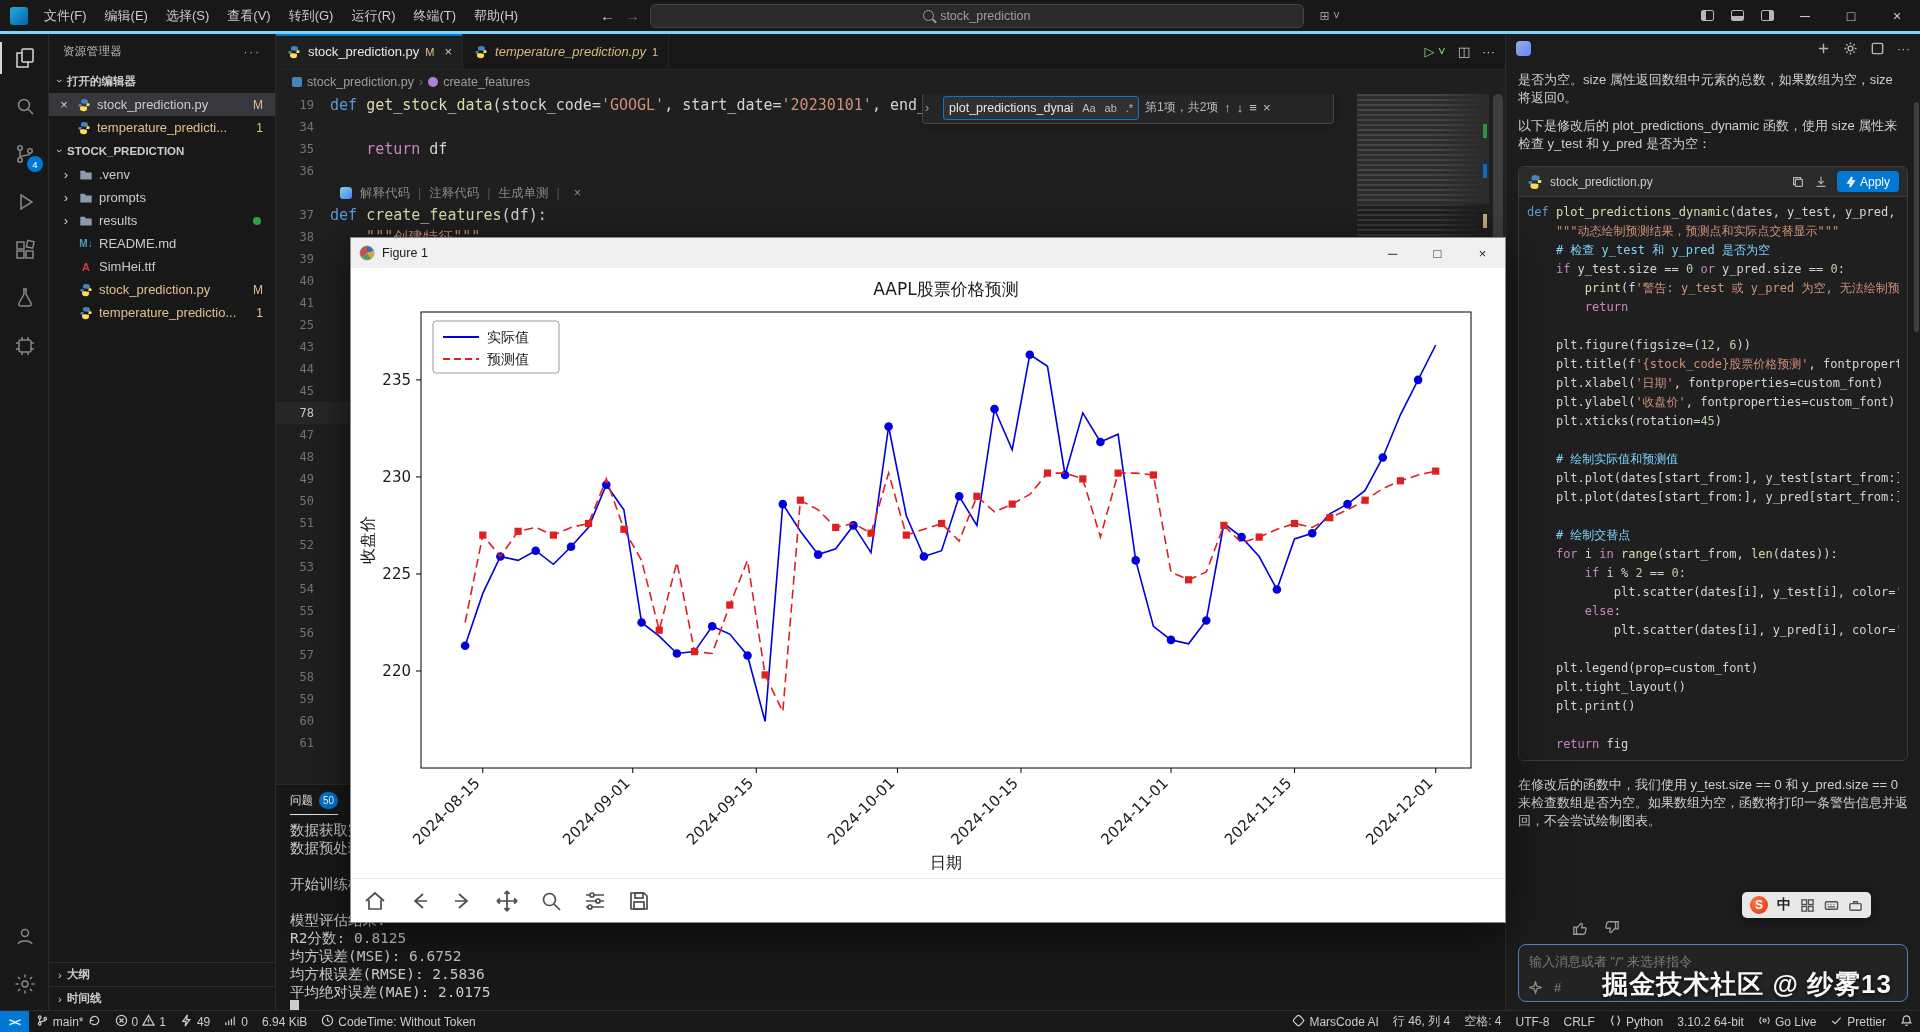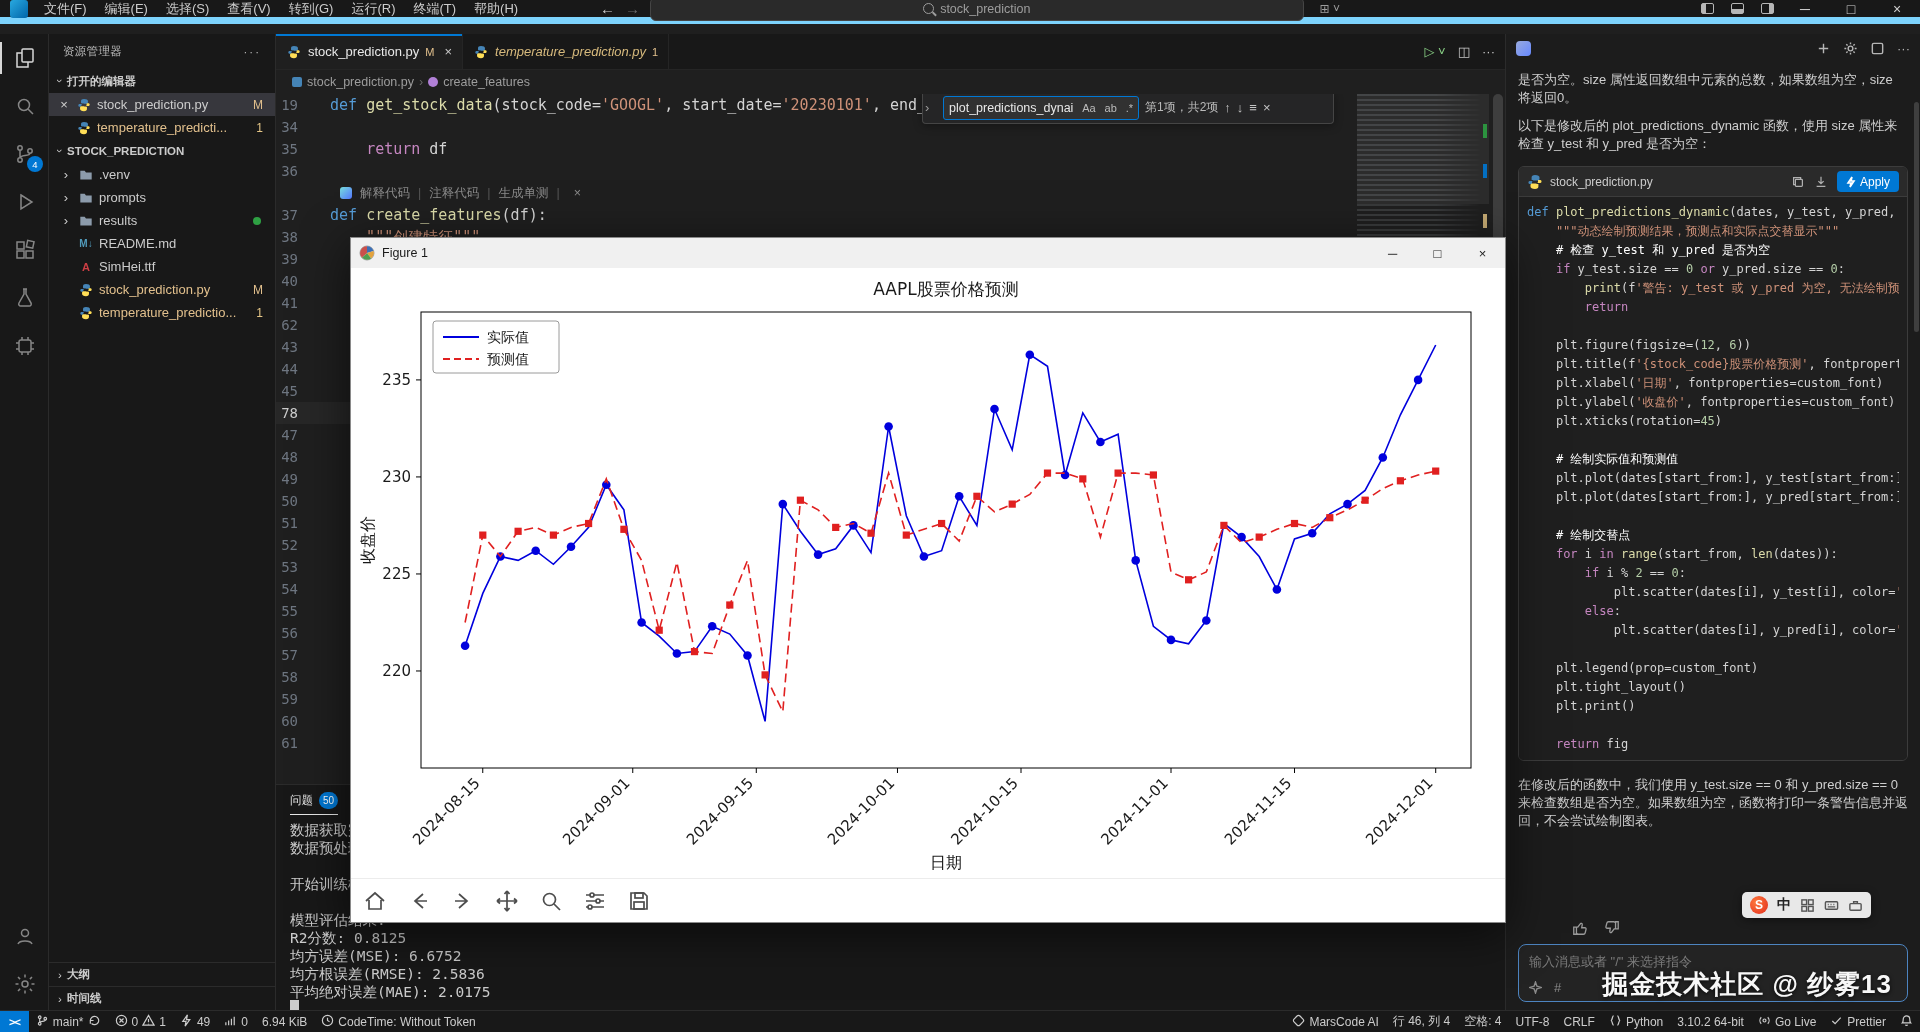--- a/index.html
+++ b/index.html
@@ -1,21 +1,21 @@
 <!DOCTYPE html>
 <html><head>
 <meta charset="utf-8">
 <style>
   html,body{margin:0;padding:0;width:1920px;height:1032px;overflow:hidden;background:#111;
     font-family:"Liberation Sans","DejaVu Sans",sans-serif;color:#cccccc;font-size:13px;}
   *{box-sizing:border-box;}
   #app{position:relative;width:1920px;height:1032px;background:#1f1f1f;}
 
   
-  .titlebar{position:absolute;top:0;left:0;right:0;height:24px;background:#181818;border-bottom:7px solid #7dd3fc;
+  .titlebar{position:absolute;top:0;left:0;right:0;height:34px;background:#181818;border-bottom:3px solid #7dd3fc;
     display:flex;align-items:center;z-index:20;justify-content:center;}
   .vscode-logo{width:18px;height:18px;margin:0 8px 0 10px;border-radius:3px;
     background:linear-gradient(135deg,#29a9e0,#0065a9);display:inline-block;flex:0 0 auto;}
   .menus{display:flex;gap:2px;}
   .menu-item{padding:3px 8px;border-radius:5px;color:#cccccc;font-size:13px;cursor:default;}
   .tb-center{position:absolute;left:600px;width:740px;display:flex;align-items:center;gap:10px;}
   .navarrow{font-size:15px;color:#cfcfcf;}
   .navarrow.dim{color:#6a6a6a;}
   .tb-search{flex:1;height:24px;background:#2a2a2a;border:1px solid #454545;border-radius:6px;
     display:flex;align-items:center;justify-content:center;gap:6px;color:#9d9d9d;font-size:12.5px;}
@@ -72,25 +72,25 @@
   .tab .tclose{color:#cccccc;margin-left:4px;font-size:13px;}
   .tab.preview .tlabel{font-style:italic;color:#d7ba7d;}
   .tab-actions{margin-left:auto;display:flex;align-items:center;gap:12px;padding-right:10px;color:#c5c5c5;}
   .run-ico{color:#89d185;font-size:13px;}
   .breadcrumb{height:24px;display:flex;align-items:center;gap:5px;padding:0 16px;color:#9d9d9d;font-size:12.5px;}
   .bc-ico{width:10px;height:10px;border-radius:2px;display:inline-block;}
   .bc-sep{color:#6a6a6a;}
 
   .code-area{position:absolute;left:0;right:0;top:60px;bottom:226px;overflow:hidden;background:#1f1f1f;}
   .code-row{height:22px;display:flex;align-items:center;font-family:"DejaVu Sans Mono","Liberation Mono",monospace;font-size:15px;white-space:pre;}
-  .ln{width:54px;flex:0 0 54px;text-align:right;color:#6e7681;font-size:14px;padding-right:32px;}
+  .ln{width:54px;flex:0 0 54px;text-align:right;color:#6e7681;font-size:12px;padding-right:16px;}
   .code-row.cur .ln{color:#cccccc;}
   .code-row.cur{background:rgba(255,255,255,0.04);}
   .lc{color:#d4d4d4;}
-  .tok-kd{color:#569cd6;} .tok-kc{color:#c586c0;} .tok-s{color:#ce9178;} .tok-c{color:#ffffff;}
+  .tok-kd{color:#569cd6;} .tok-kc{color:#c586c0;} .tok-s{color:#ce9178;} .tok-c{color:#7dd3fc;}
   .tok-n{color:#b5cea8;} .tok-f{color:#dcdcaa;} .tok-fn{color:#dcdcaa;}
   .widget-row{color:#8a8a8a;font-size:12.5px;font-family:"Liberation Sans",sans-serif;padding-left:64px;gap:8px;}
   .widget-row .sep{color:#555;}
   .ia-close{margin-left:6px;color:#8a8a8a;}
   .spark{width:12px;height:12px;display:inline-block;background:linear-gradient(135deg,#7dd,#57f);border-radius:3px;}
 
   .find-widget{position:absolute;top:-2px;right:171px;width:412px;height:32px;background:#252526;border:1px solid #454545;
     border-top:none;border-radius:0 0 4px 4px;display:flex;align-items:center;gap:6px;padding:0 6px 0 2px;z-index:6;box-shadow:0 2px 8px rgba(0,0,0,.35);}
   .fw-grip{color:#9d9d9d;font-size:13px;width:12px;}
   .fw-input{flex:0 0 196px;height:24px;background:#313131;border:1px solid #0078d4;border-radius:3px;display:flex;align-items:center;
@@ -456,21 +456,21 @@
     <span class="ln">37</span><span class="lc"><span class="tok-kd">def</span> <span class="tok-f">create_features</span>(df):</span></div>
           <div class="code-row">
     <span class="ln">38</span><span class="lc"><span class="tok-s">    """创建特征"""</span></span></div>
           <div class="code-row">
     <span class="ln">39</span><span class="lc"></span></div>
           <div class="code-row">
     <span class="ln">40</span><span class="lc"></span></div>
           <div class="code-row">
     <span class="ln">41</span><span class="lc"></span></div>
           <div class="code-row">
-    <span class="ln">62</span><span class="lc"></span></div>
+    <span class="ln">25</span><span class="lc"></span></div>
           <div class="code-row">
     <span class="ln">43</span><span class="lc"></span></div>
           <div class="code-row">
     <span class="ln">44</span><span class="lc"></span></div>
           <div class="code-row">
     <span class="ln">45</span><span class="lc"></span></div>
           <div class="code-row cur">
     <span class="ln">78</span><span class="lc"></span></div>
           <div class="code-row">
     <span class="ln">47</span><span class="lc"></span></div>

